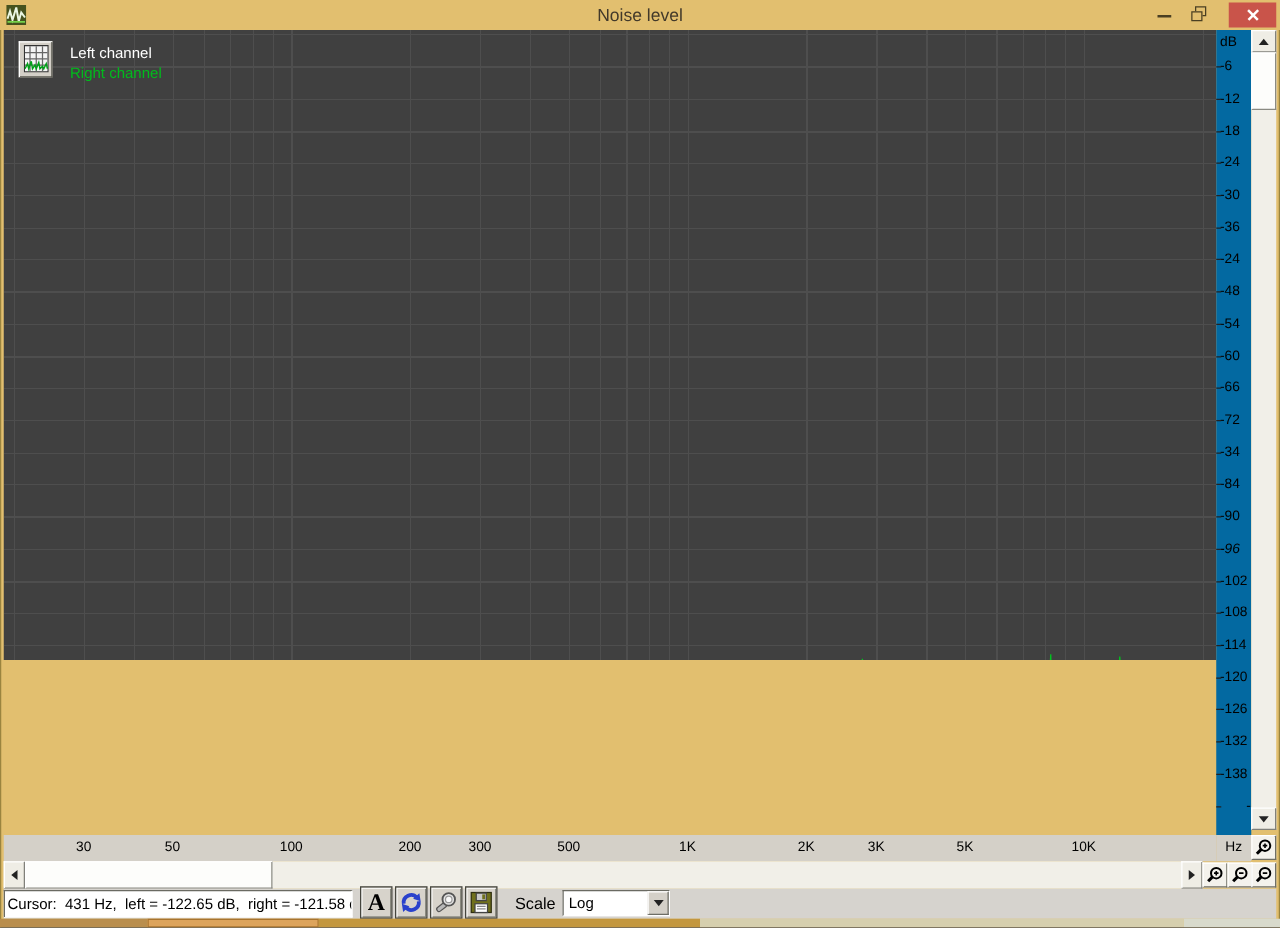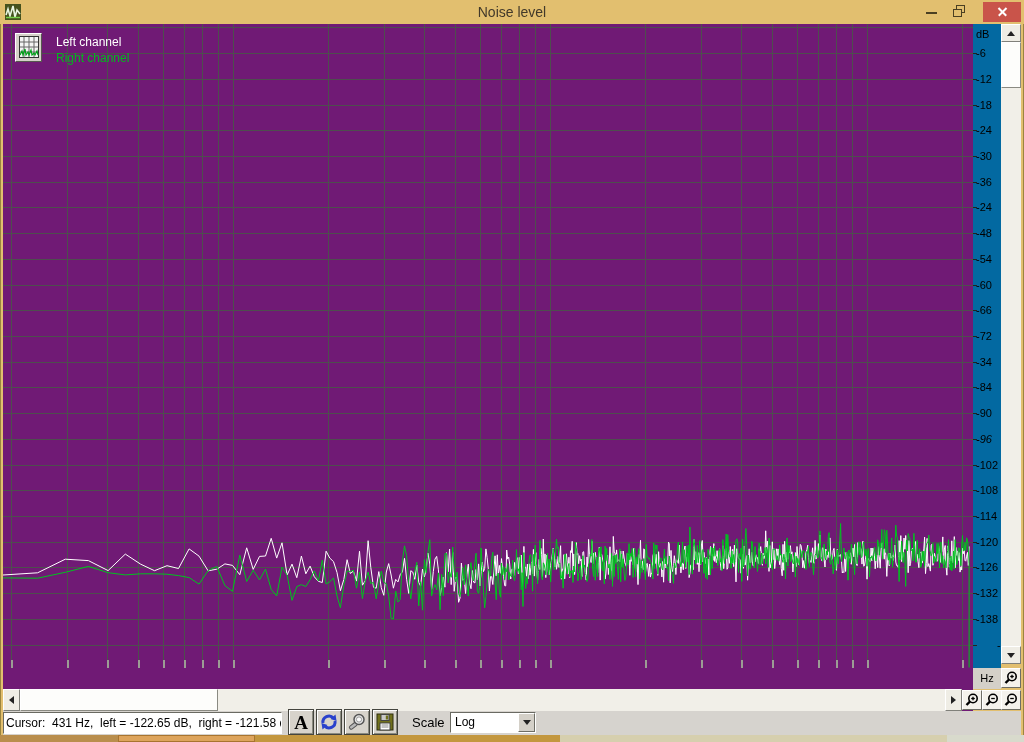--- a/index.html
+++ b/index.html
@@ -15,21 +15,21 @@
   .title{position:absolute;left:0;top:0;width:100%;height:24px;line-height:24px;
          text-align:center;font-size:14px;color:#42392a;}
   .btn-min{position:absolute;left:926px;top:12px;width:11px;height:2px;background:#4a3f22;}
   .btn-restore{position:absolute;left:952px;top:5px;width:16px;height:14px;}
   .btn-restore .back{position:absolute;left:4px;top:0;width:9px;height:8px;border:1px solid #4a3f22;}
   .btn-restore .front{position:absolute;left:1px;top:4px;width:9px;height:8px;border:1px solid #4a3f22;background:#e2bf6f;}
   .btn-close{position:absolute;left:983px;top:2px;width:38px;height:20px;background:#c9544a;}
   .btn-close .x1,.btn-close .x2{position:absolute;left:14px;top:9px;width:11px;height:1.6px;background:#fff;}
   .btn-close .x1{transform:rotate(45deg);} .btn-close .x2{transform:rotate(-45deg);}
   
-  .plot{position:absolute;left:3px;top:24px;width:970px;height:711px;background:#701a75;overflow:hidden;}
+  .plot{position:absolute;left:3px;top:24px;width:970px;height:504px;background:#404040;overflow:hidden;}
   .legend{position:absolute;left:12px;top:9px;}
   .legend-btn{position:absolute;left:0;top:0;width:27px;height:29px;background:#d4d0c8;
       border:1px solid;border-color:#fff #57574f #57574f #fff;padding:2px;}
   .legend-labels{position:absolute;left:41px;top:1px;font-size:12px;line-height:16px;white-space:nowrap;}
   
   .ycol{position:absolute;left:973px;top:24px;width:28px;height:644px;background:#0369a1;font-size:11px;color:#000;}
   .ycol .lab{position:absolute;left:3px;height:13px;line-height:13px;}
   .ycol .tick{position:absolute;left:0;width:4px;height:1px;background:#222;}
   
   .sbtn{position:absolute;background:#efede5;border:1px solid;border-color:#fff #80807a #80807a #fff;
@@ -175,20 +175,33 @@
   <div class="vscroll">
     <div class="sbtn up">
         <div class="tri tri-up"></div>
       </div>
     <div class="thumb"></div>
     <div class="sbtn down">
         <div class="tri tri-down"></div>
       </div>
   </div>
 
+  <div class="xstrip" id="xstrip">
+      <div class="lab" style="left: 42px;">30</div>
+      <div class="lab" style="left: 113px;">50</div>
+      <div class="lab" style="left: 208px;">100</div>
+      <div class="lab" style="left: 303px;">200</div>
+      <div class="lab" style="left: 359px;">300</div>
+      <div class="lab" style="left: 430px;">500</div>
+      <div class="lab" style="left: 525px;">1K</div>
+      <div class="lab" style="left: 620px;">2K</div>
+      <div class="lab" style="left: 676px;">3K</div>
+      <div class="lab" style="left: 747px;">5K</div>
+      <div class="lab" style="left: 842px;">10K</div>
+    </div>
   <div class="hzcell">Hz</div>
   <button class="zoombtn" style="left:1001px;top:668px;">
     <svg width="16" height="16" viewBox="0 0 16 16">
       <circle cx="9" cy="6.5" r="4.2" fill="none" stroke="#000" stroke-width="1.6"></circle>
       <line x1="6" y1="9.5" x2="2.5" y2="13" stroke="#000" stroke-width="2.4"></line>
       <line x1="7.2" y1="6.5" x2="10.8" y2="6.5" stroke="#000" stroke-width="1.3"></line>
       <line x1="9" y1="4.7" x2="9" y2="8.3" stroke="#000" stroke-width="1.3"></line>
     </svg>
   </button>
 

